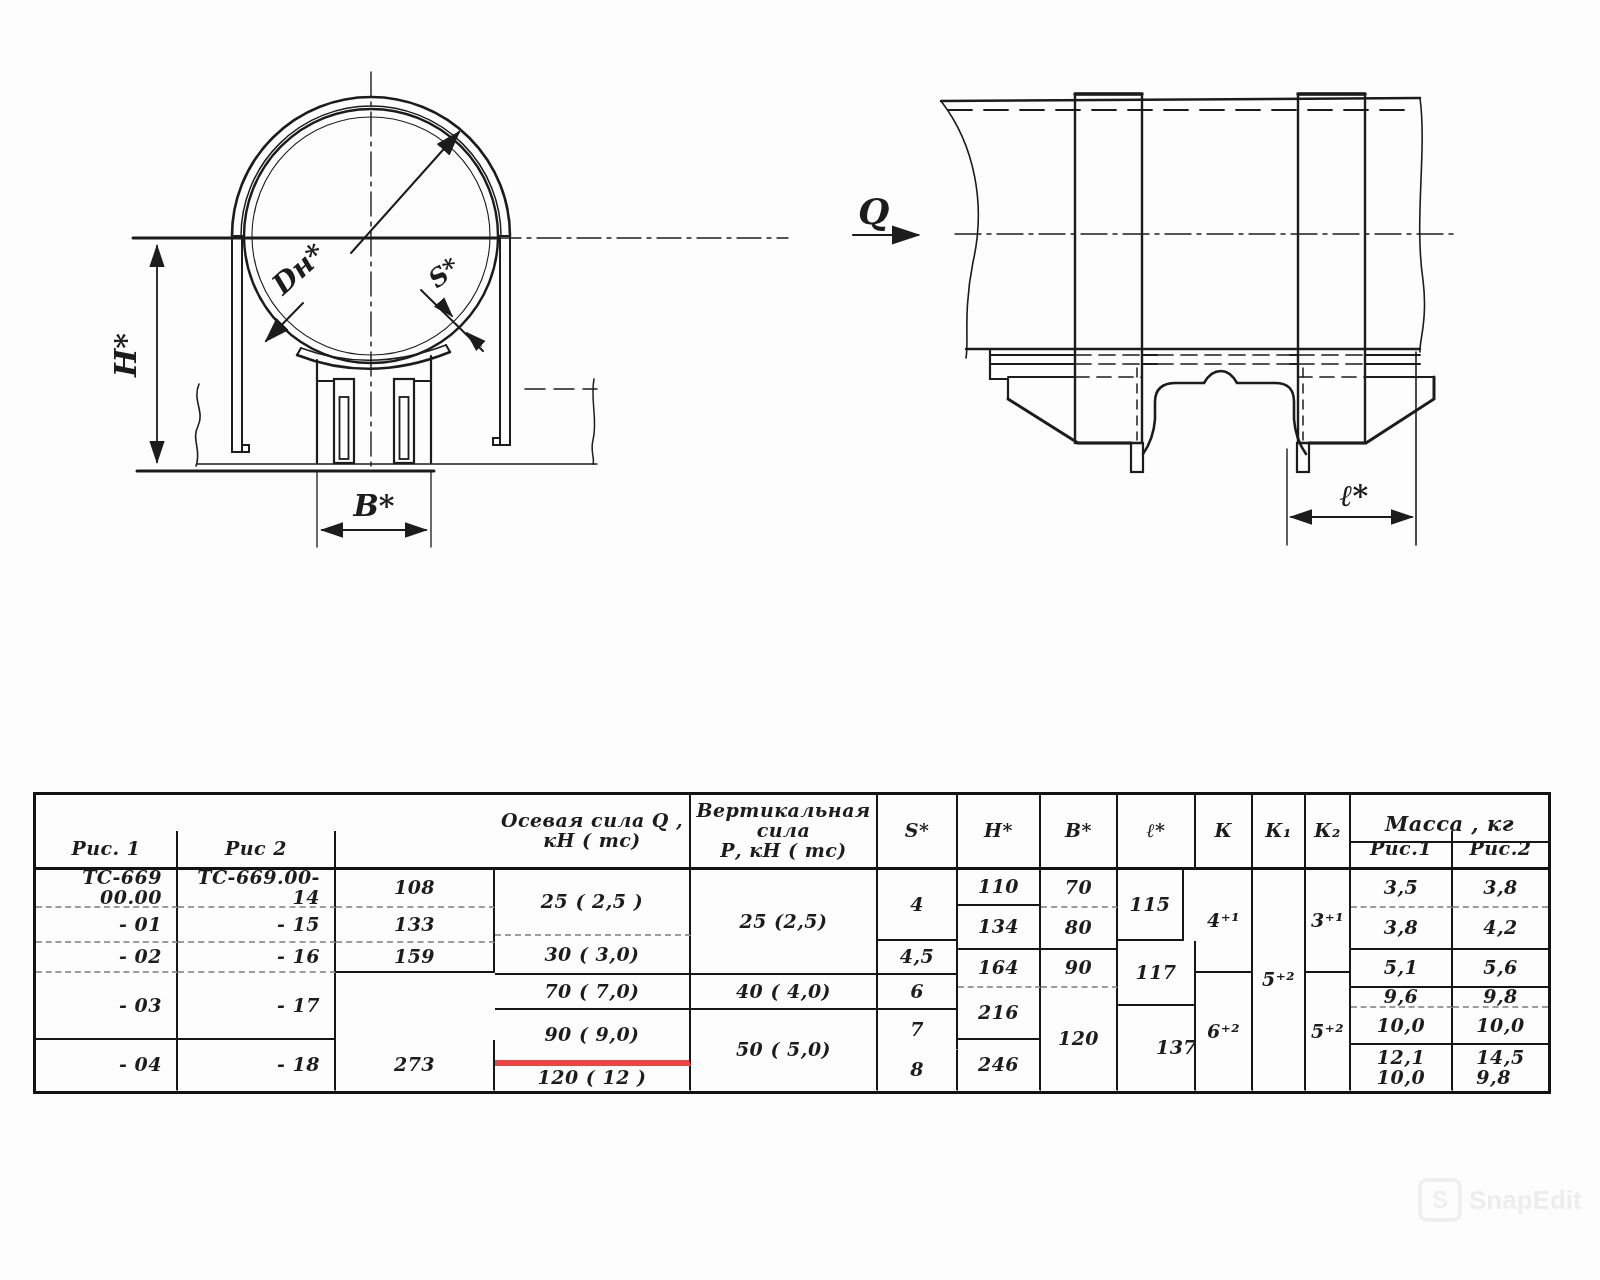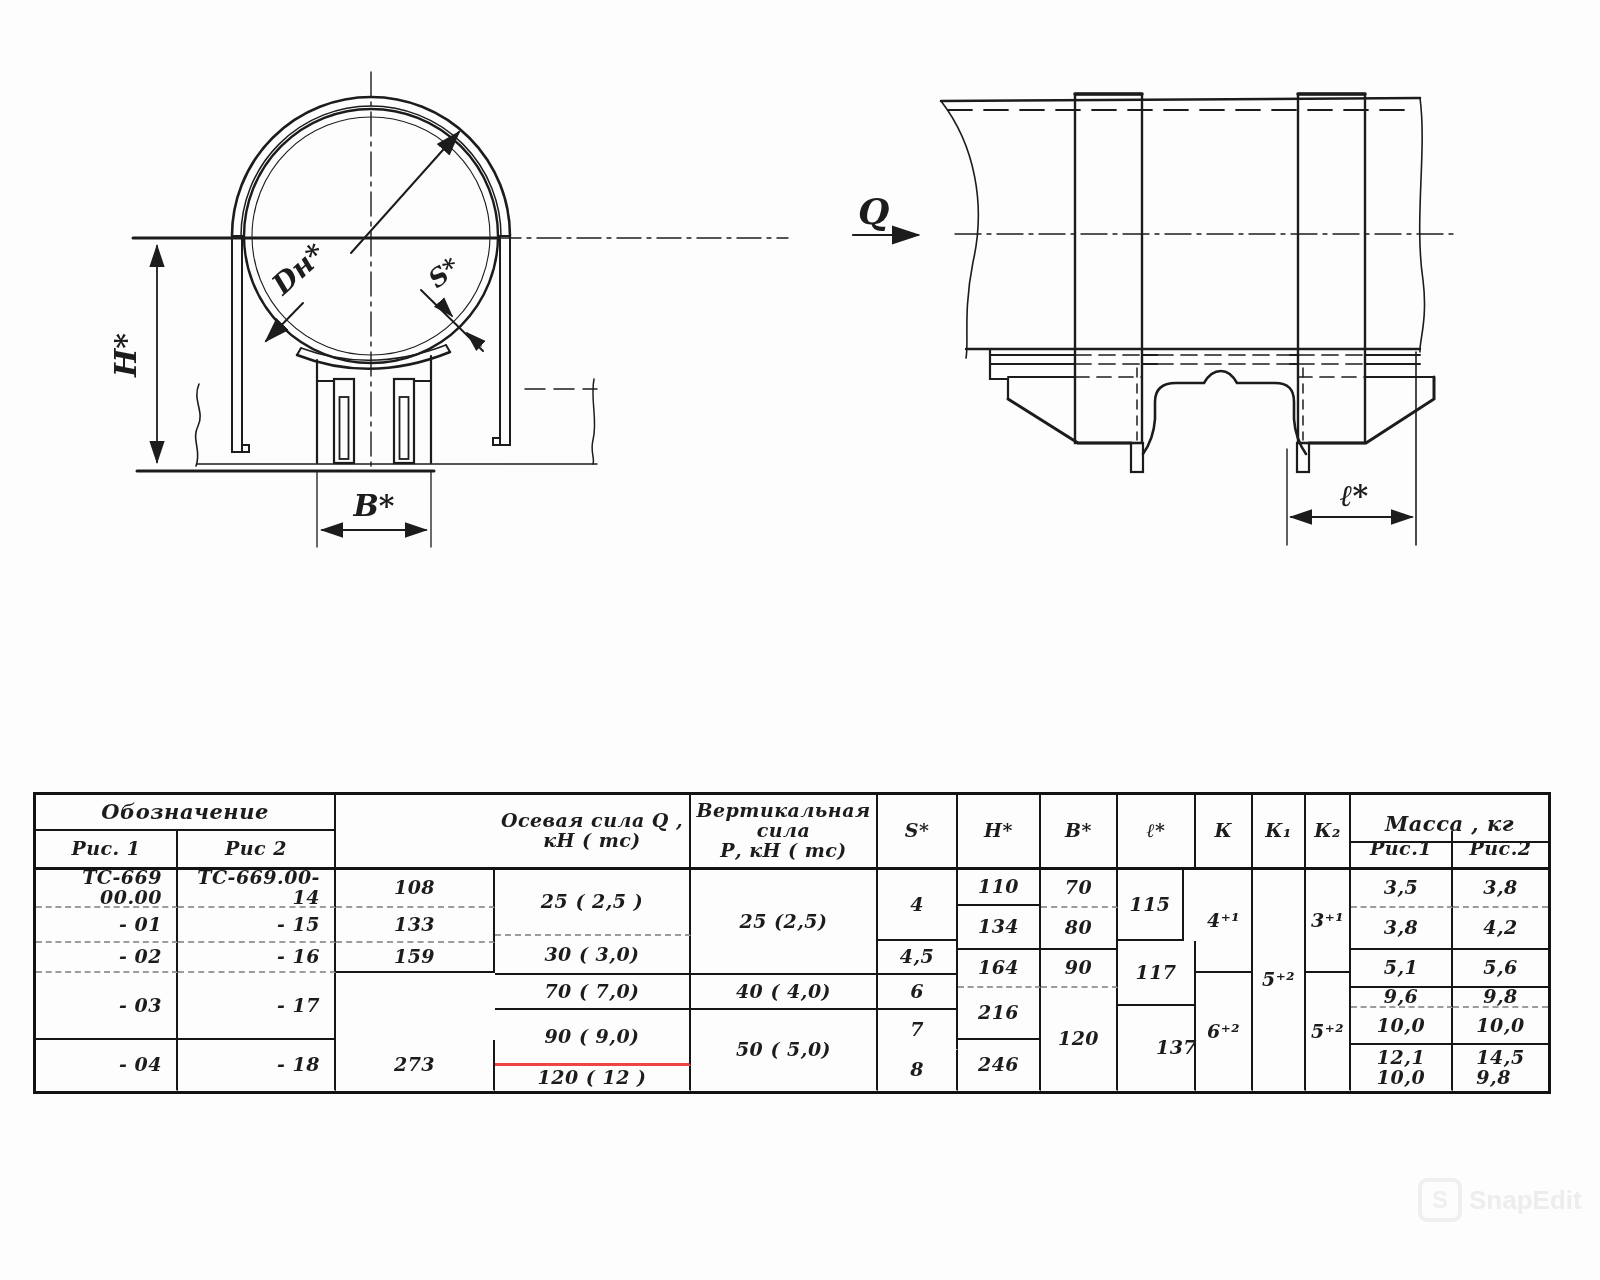--- a/index.html
+++ b/index.html
@@ -10,21 +10,21 @@
   #spec-table{position:absolute;left:33px;top:792px;width:1512px;height:296px;
               border:3px solid #131313;box-sizing:content-box;background:#fdfdfd;}
   .tcell{position:absolute;box-sizing:border-box;display:flex;align-items:center;justify-content:center;
          font-style:italic;font-weight:600;font-size:19px;line-height:1.05;white-space:pre-line;
          letter-spacing:.5px;}
   .tcell.right{justify-content:flex-end;padding-right:14px;text-align:right;}
   .hdr{font-size:19px;text-align:center;}
   .ghdr{font-size:21px;}
   .br{border-right:2px solid #161616;}
   .sep-solid{border-bottom:2px solid #161616;}
-  .sep-faint{border-bottom:3px solid #ef4444;}
+  .sep-faint{border-bottom:6px solid #ef4444;}
   .sep-dash{border-bottom:2px dashed #9c9c9c;}
   .sep-none{border-bottom:1px solid transparent;}
   #hdr-line{position:absolute;left:0;top:72px;width:100%;height:3px;background:#131313;}
   #watermark{position:absolute;left:1418px;top:1178px;display:flex;align-items:center;gap:7px;
              color:#ededed;font-family:"Liberation Sans",sans-serif;font-weight:bold;font-size:26px;}
   #watermark .wm-badge{width:36px;height:36px;border:4px solid #efefef;border-radius:9px;
              display:flex;align-items:center;justify-content:center;font-size:24px;color:#efefef;}
 </style>
 </head>
 <body>
@@ -119,21 +119,20 @@
   <text font-size="30" text-anchor="middle" transform="translate(136 355) rotate(-90)">Н*</text>
   <text font-size="28" transform="translate(283 296) rotate(-42)">Dн*</text>
   <text font-size="25" transform="translate(437 289) rotate(-38)">S*</text>
   <text font-size="30" text-anchor="middle" x="374" y="516">В*</text>
   <text font-size="36" x="858" y="224">Q</text>
   <text font-size="30" text-anchor="middle" x="1354" y="506">ℓ*</text>
 </svg>
 
 <div id="spec-table">
   <div id="hdr-line"></div>
-<div class="tcell hdr ghdr br sep-solid" style="left: 0px; top: 0px; width: 300px; height: 36px;">Обозначение</div>
     <div class="tcell hdr ghdr  sep-solid" style="left: 1315px; top: 12px; width: 197px; height: 36px;">Масса , кг</div>
     <div class="tcell hdr br" style="left: 0px; top: 36px; width: 142px; height: 36px;">Рис. 1</div>
     <div class="tcell br sep-dash right" style="left: 0px; top: 75px; width: 142px; height: 38px; padding-left: 44px;">ТС-669 00.00</div>
     <div class="tcell br sep-dash right" style="left: 0px; top: 113px; width: 142px; height: 35px;">- 01</div>
     <div class="tcell br sep-dash right" style="left: 0px; top: 148px; width: 142px; height: 30px;">- 02</div>
     <div class="tcell br sep-solid right" style="left: 0px; top: 178px; width: 142px; height: 67px;">- 03</div>
     <div class="tcell br sep-none right" style="left: 0px; top: 245px; width: 142px; height: 51px;">- 04</div>
     <div class="tcell hdr br" style="left: 142px; top: 36px; width: 158px; height: 36px;">Рис 2</div>
     <div class="tcell br sep-dash right" style="left: 142px; top: 75px; width: 158px; height: 38px;">ТС-669.00-14</div>
     <div class="tcell br sep-dash right" style="left: 142px; top: 113px; width: 158px; height: 35px;">- 15</div>

